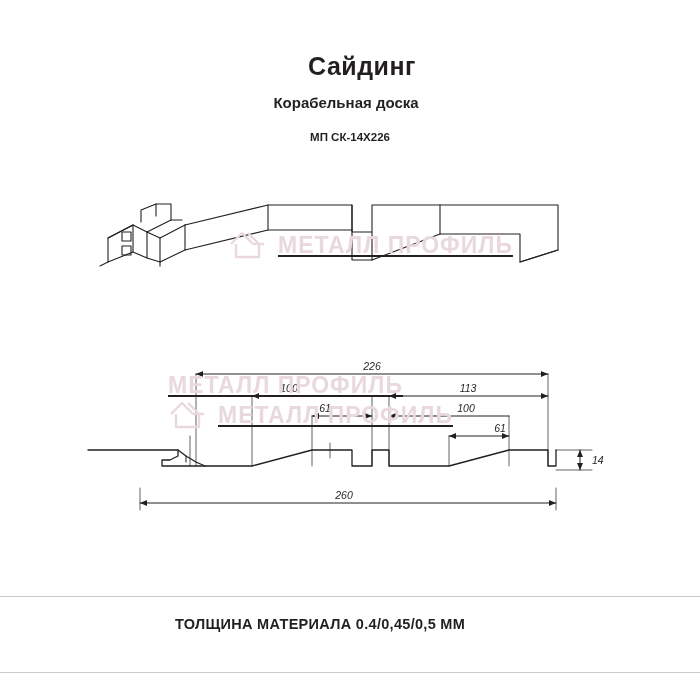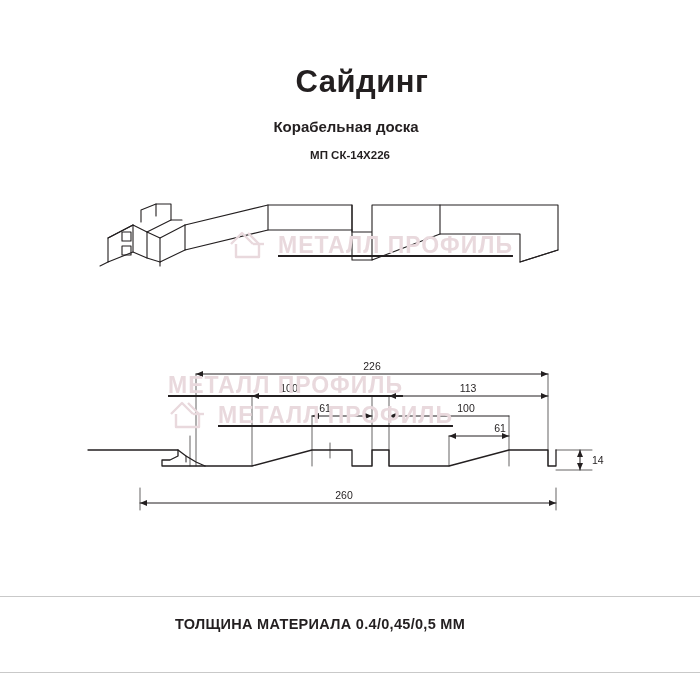--- a/index.html
+++ b/index.html
@@ -23,54 +23,55 @@
 
   
   .header {
     position: absolute;
     left: 0;
     top: 48px;
     width: 700px;
     text-align: center;
   }
   .title {
-    font-size: 31px;
+    font-size: 25px;
     font-weight: bold;
     letter-spacing: 0.5px;
     line-height: 36px;
-    margin: 16px;
+    margin: 0;
     padding-left: 24px;
   }
   .subtitle {
     font-size: 15px;
     font-weight: bold;
     line-height: 22px;
     margin: 8px 8px 0 0;
   }
   .code {
     font-size: 11.5px;
     font-weight: bold;
     line-height: 18px;
-    margin: 8px 0 0 0;
+    margin: 14px 0 0 0;
   }
 
   
   .iso-wrap {
     position: absolute;
     left: 0;
     top: 170px;
     width: 700px;
     height: 160px;
   }
   .sec-wrap {
     position: absolute;
     left: 0;
     top: 338px;
     width: 624px;
     height: 230px;
+    font-style: italic;
   }
   svg {
     display: block;
   }
 
   
   .wm {
     position: absolute;
     pointer-events: none;
     user-select: none;

